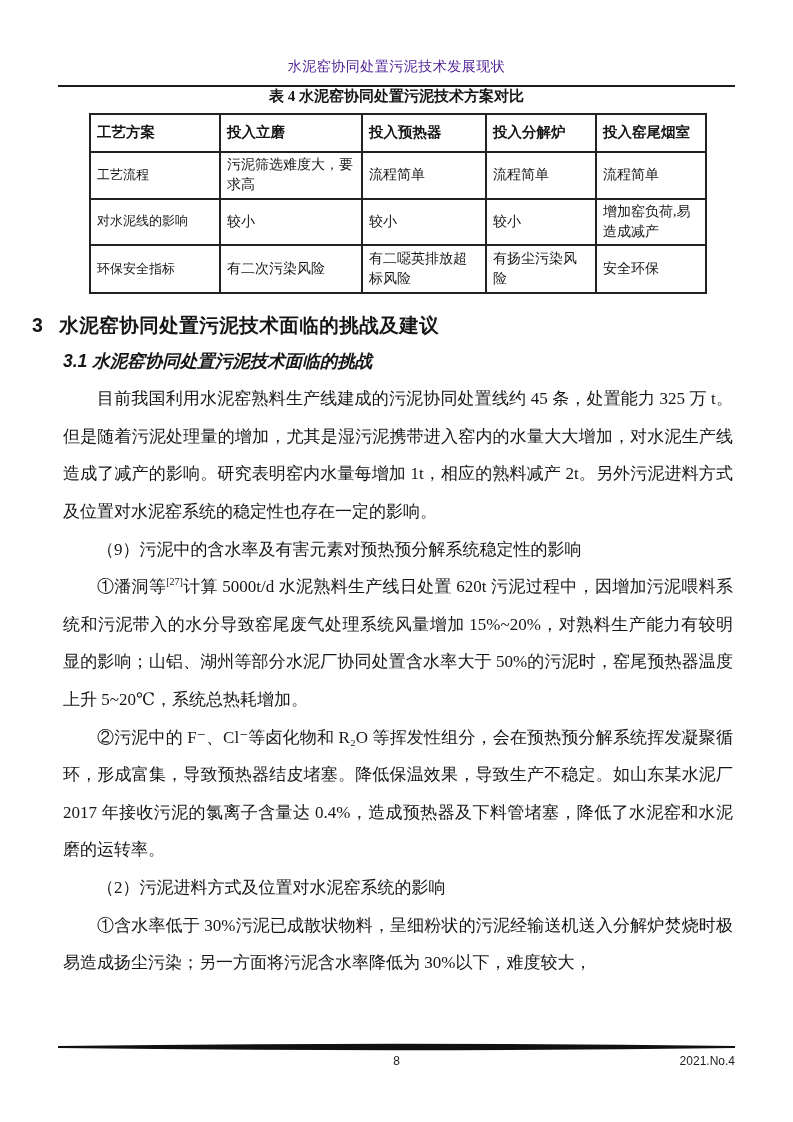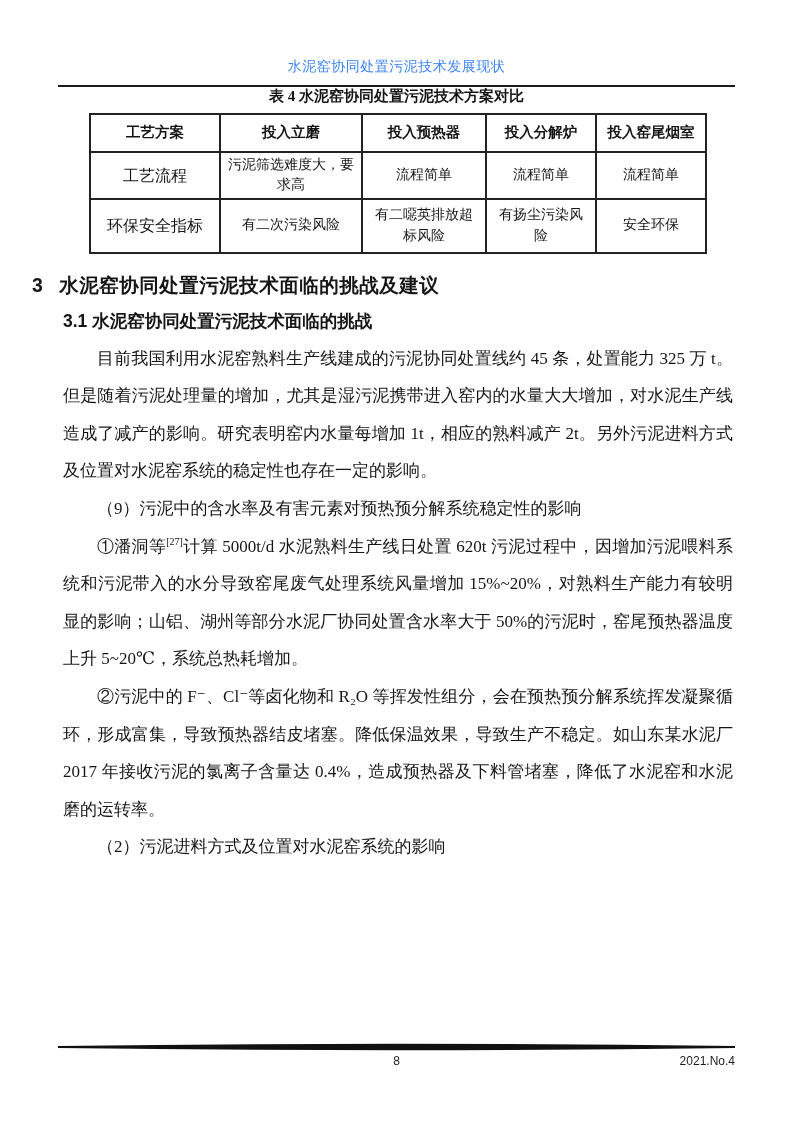--- a/index.html
+++ b/index.html
@@ -14,21 +14,21 @@
     padding-top: 59px;
     overflow: hidden;
     font-family: "Liberation Serif", "DejaVu Serif", serif;
   }
   
   .run-head {
     text-align: center;
     font-size: 14px;
     line-height: 16px;
     letter-spacing: 0.5px;
-    color: #3b82f6;
+    color: #4c1d95;
   }
   .head-rule {
     margin: 10px 58px 0 58px;
     border: none;
     border-top: 2px solid #1c1c1c;
     height: 0;
   }
   
   .tbl-caption {
     text-align: center;
@@ -38,49 +38,50 @@
   }
   table.cmp {
     margin: 8px 0 0 89px;
     border-collapse: collapse;
     width: 616px;
     table-layout: fixed;
     font-size: 14px;
   }
   table.cmp th, table.cmp td {
     border: 2px solid #222222;
-    text-align: center;
+    text-align: left;
     vertical-align: middle;
     padding: 2px 6px;
     line-height: 1.45;
     font-weight: normal;
   }
   table.cmp th { font-weight: bold; font-size: 14.5px; }
-  td.rowlabel { font-weight: bold; font-size: 16px; }
+  td.rowlabel { font-weight: bold; font-size: 13px; }
   tr.r-head  { height: 38px; }
   tr.r-flow  { height: 46px; }
   tr.r-impact{ height: 46px; }
   tr.r-invest{ height: 57px; }
-  tr.r-env   { height: 54px; padding-left: 16px; }
+  tr.r-env   { height: 48px; padding-left: 16px; }
   
   .h-sec {
     margin: 18px 60px 0 32px;
     font-family: "Liberation Sans", "DejaVu Sans", sans-serif;
     font-weight: bold;
     font-size: 19.5px;
     line-height: 26px;
     letter-spacing: 0.5px;
   }
   .h-sec .num { margin-right: 16px; }
   .h-sub {
     margin: 11px 60px 0 63px;
     font-family: "Liberation Sans", "DejaVu Sans", sans-serif;
     font-weight: bold;
     font-size: 17.5px;
     line-height: 24px;
+    font-style: italic;
   }
   .h-sub .num { margin-right: 5px; }
   
   .body-text {
     margin: 7px 60px 0 63px;
     font-size: 17px;
     line-height: 37.6px;
     text-align: justify;
   }
   .body-text p {
@@ -145,20 +146,27 @@
         <th>投入分解炉</th>
         <th>投入窑尾烟室</th>
       </tr>
       <tr class="r-flow">
         <td class="rowlabel">工艺流程</td>
         <td>污泥筛选难度大，要求高</td>
         <td>流程简单</td>
         <td>流程简单</td>
         <td>流程简单</td>
       </tr>
+      <tr class="r-impact">
+        <td class="rowlabel">对水泥线的影响</td>
+        <td>较小</td>
+        <td>较小</td>
+        <td>较小</td>
+        <td>增加窑负荷,易造成减产</td>
+      </tr>
       <tr class="r-env">
         <td class="rowlabel">环保安全指标</td>
         <td>有二次污染风险</td>
         <td>有二噁英排放超标风险</td>
         <td>有扬尘污染风险</td>
         <td>安全环保</td>
       </tr>
     </tbody>
   </table>
 
@@ -168,20 +176,21 @@
   <div class="h-sub">
     <span class="num">3.1</span><span>水泥窑协同处置污泥技术面临的挑战</span>
   </div>
 
   <div class="body-text">
     <p>目前我国利用水泥窑熟料生产线建成的污泥协同处置线约 45 条，处置能力 325 万 t。但是随着污泥处理量的增加，尤其是湿污泥携带进入窑内的水量大大增加，对水泥生产线造成了减产的影响。研究表明窑内水量每增加 1t，相应的熟料减产 2t。另外污泥进料方式及位置对水泥窑系统的稳定性也存在一定的影响。</p>
     <p>（9）污泥中的含水率及有害元素对预热预分解系统稳定性的影响</p>
     <p><span>①潘洞等</span><sup class="ref-sup">[27]</sup><span>计算 5000t/d 水泥熟料生产线日处置 620t 污泥过程中，因增加污泥喂料系统和污泥带入的水分导致窑尾废气处理系统风量增加 15%~20%，对熟料生产能力有较明显的影响；山铝、湖州等部分水泥厂协同处置含水率大于 50%的污泥时，窑尾预热器温度上升 5~20℃，系统总热耗增加。</span></p>
     <p>②污泥中的 F⁻、Cl⁻等卤化物和 R₂O 等挥发性组分，会在预热预分解系统挥发凝聚循环，形成富集，导致预热器结皮堵塞。降低保温效果，导致生产不稳定。如山东某水泥厂 2017 年接收污泥的氯离子含量达 0.4%，造成预热器及下料管堵塞，降低了水泥窑和水泥磨的运转率。</p>
     <p>（2）污泥进料方式及位置对水泥窑系统的影响</p>
+    <p>①含水率低于 30%污泥已成散状物料，呈细粉状的污泥经输送机送入分解炉焚烧时极易造成扬尘污染；另一方面将污泥含水率降低为 30%以下，难度较大，</p>
   </div>
 
   <div class="footer">
     <svg class="foot-rule-svg" viewBox="0 0 675 9" preserveAspectRatio="none" xmlns="http://www.w3.org/2000/svg">
       <path d="M0,3 Q337,-1.5 675,3 L675,5 Q337,9.5 0,5 Z" fill="#111111"></path>
     </svg>
     <div class="foot-row">
       <span class="page-num">8</span>
       <span class="issue-num">2021.No.4</span>
     </div>

